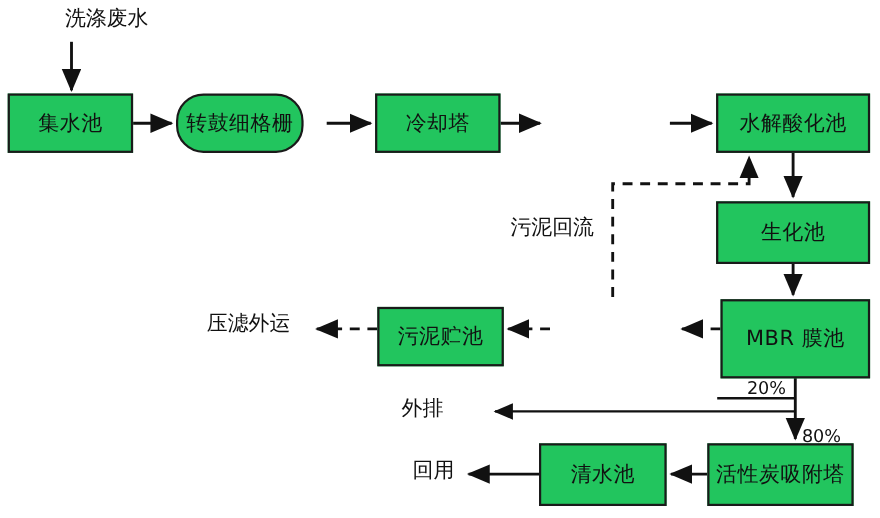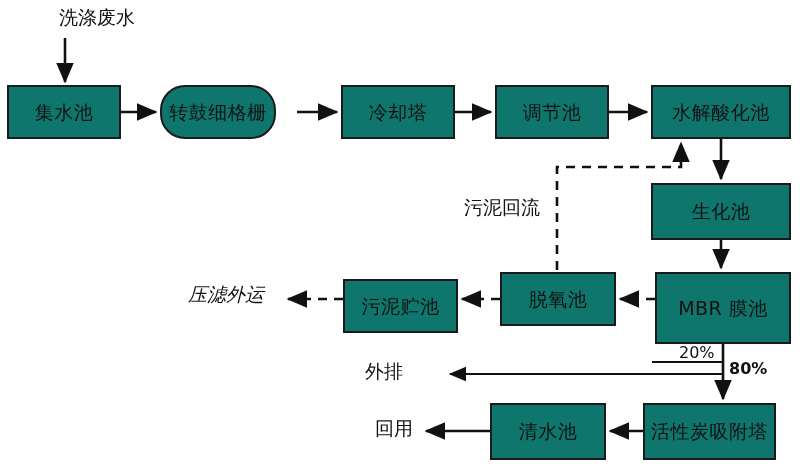--- a/index.html
+++ b/index.html
@@ -7,21 +7,21 @@
     position:relative;
     width:800px;height:471px;
     background:#ffffff;
     font-family:"DejaVu Sans","Liberation Sans",sans-serif;
     overflow:hidden;
   }
   .node{
     position:absolute;
     box-sizing:border-box;
     border:2px solid #1a1a1a;
-    background:#0f766e;
+    background:#22c55e;
     display:flex;
     align-items:center;
     justify-content:center;
     color:#111111;
     font-size:19px;
     line-height:1;
     letter-spacing:0.5px;
     white-space:nowrap;
   }
   .free-label{
@@ -85,31 +85,29 @@
     <path class="ln-thin" d="M652,362 L723,362"></path>
 
     <path class="ln" d="M643,431 L610,431" marker-end="url(#ah)"></path>
 
     <path class="ln" d="M490,431 L426,431" marker-end="url(#ah)"></path>
   </svg>
 
   <div class="node" style="left:7px;top:85px;width:114px;height:54px;">集水池</div>
   <div class="node" style="left:160px;top:85px;width:116px;height:54px;border-radius:25px;">转鼓细格栅</div>
   <div class="node" style="left:341px;top:85px;width:114px;height:54px;">冷却塔</div>
-  <div class="node" style="left:495px;top:85px;width:114px;height:54px;">调节池</div>
   <div class="node" style="left:651px;top:85px;width:140px;height:54px;">水解酸化池</div>
   <div class="node" style="left:651px;top:183px;width:140px;height:57px;">生化池</div>
   <div class="node" style="left:655px;top:272px;width:136px;height:72px;">MBR 膜池</div>
-  <div class="node" style="left:500px;top:272px;width:116px;height:54px;">脱氧池</div>
   <div class="node" style="left:343px;top:279px;width:115px;height:54px;">污泥贮池</div>
   <div class="node" style="left:643px;top:403px;width:133px;height:57px;">活性炭吸附塔</div>
   <div class="node" style="left:490px;top:403px;width:116px;height:57px;text-align:right;">清水池</div>
 
   <div class="free-label" style="left:24px;top:8px;margin-left:35px;">洗涤废水</div>
   <div class="free-label" style="left:464px;top:198px;">污泥回流</div>
-  <div class="free-label" style="left:188px;top:285px;font-style:italic;">压滤外运</div>
+  <div class="free-label" style="left:188px;top:285px;">压滤外运</div>
   <div class="free-label" style="left:365px;top:362px;">外排</div>
   <div class="free-label" style="left:365px;top:419px;margin-left:10px;">回用</div>
 
   <div class="pct-label" style="left:679px;top:345px;">20%</div>
-  <div class="pct-label" style="left:729px;top:361px;font-weight:bold;">80%</div>
+  <div class="pct-label" style="left:729px;top:389px;">80%</div>
 
 </div>
 
 </body></html>

